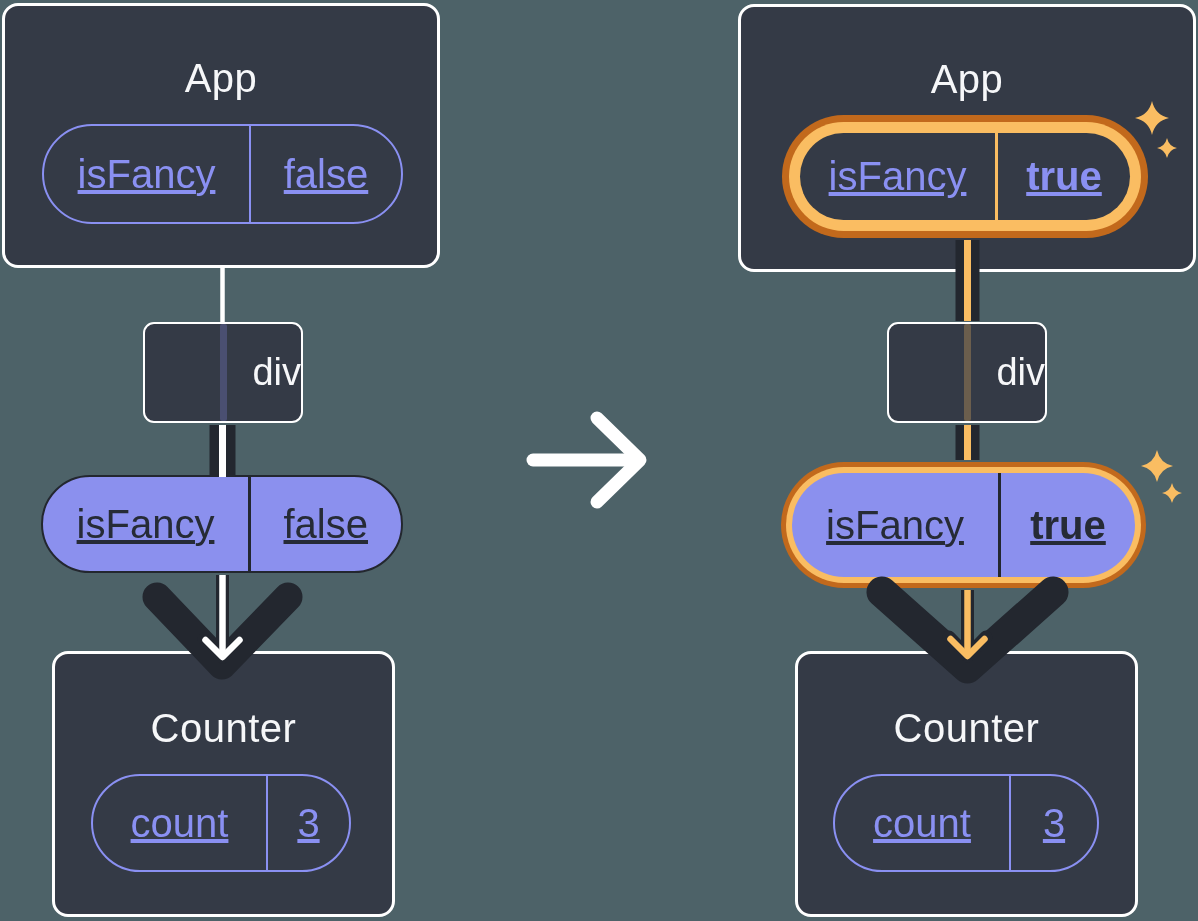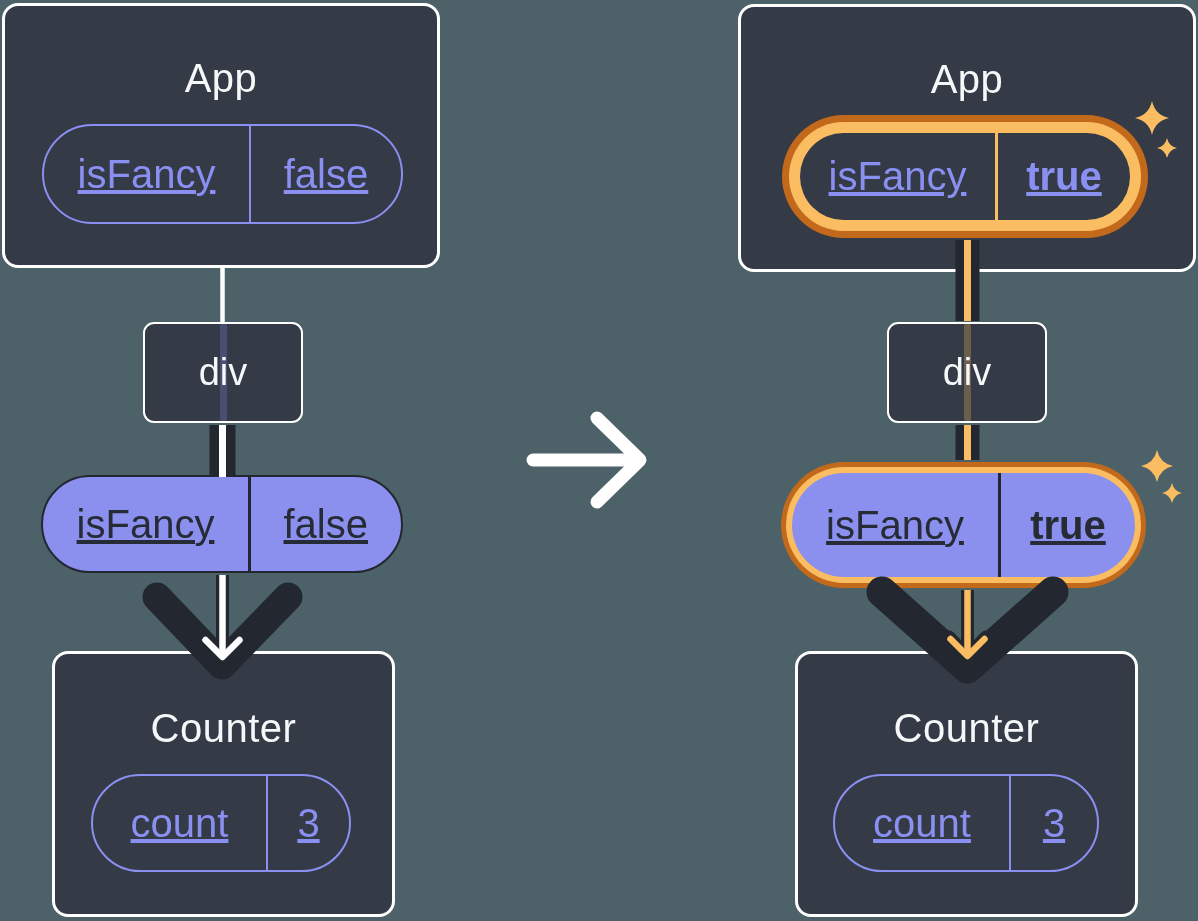--- a/index.html
+++ b/index.html
@@ -34,21 +34,21 @@
   .ring-state .vdiv{background:#fabd62;width:3px;}
   .ring-prop{
     background:#8b90ee;color:#262b36;border:none;
     box-shadow:0 0 0 6px #fabd62,0 0 0 11px #c2691c;
   }
   .ring-prop .vdiv{background:#23272f;width:3px;}
   .bold{font-weight:700;}
   .div-node{
     position:absolute;background:#343a46;border:2.5px solid #ffffff;
     border-radius:11px;box-sizing:border-box;z-index:1;
-    display:flex;align-items:center;justify-content:center;
+    display:flex;align-items:center;justify-content:flex-end;
     color:#f6f7f9;font-size:38px;
   }
   .div-node .thru{
     position:absolute;top:0;bottom:0;left:50%;width:7px;margin-left:-3.5px;
     border-radius:2px;z-index:0;
   }
   .thru-purple{background:rgba(138,144,242,.25);}
   .thru-orange{background:rgba(250,189,98,.28);}
   .div-node span{position:relative;z-index:1;}
   .overlay{

